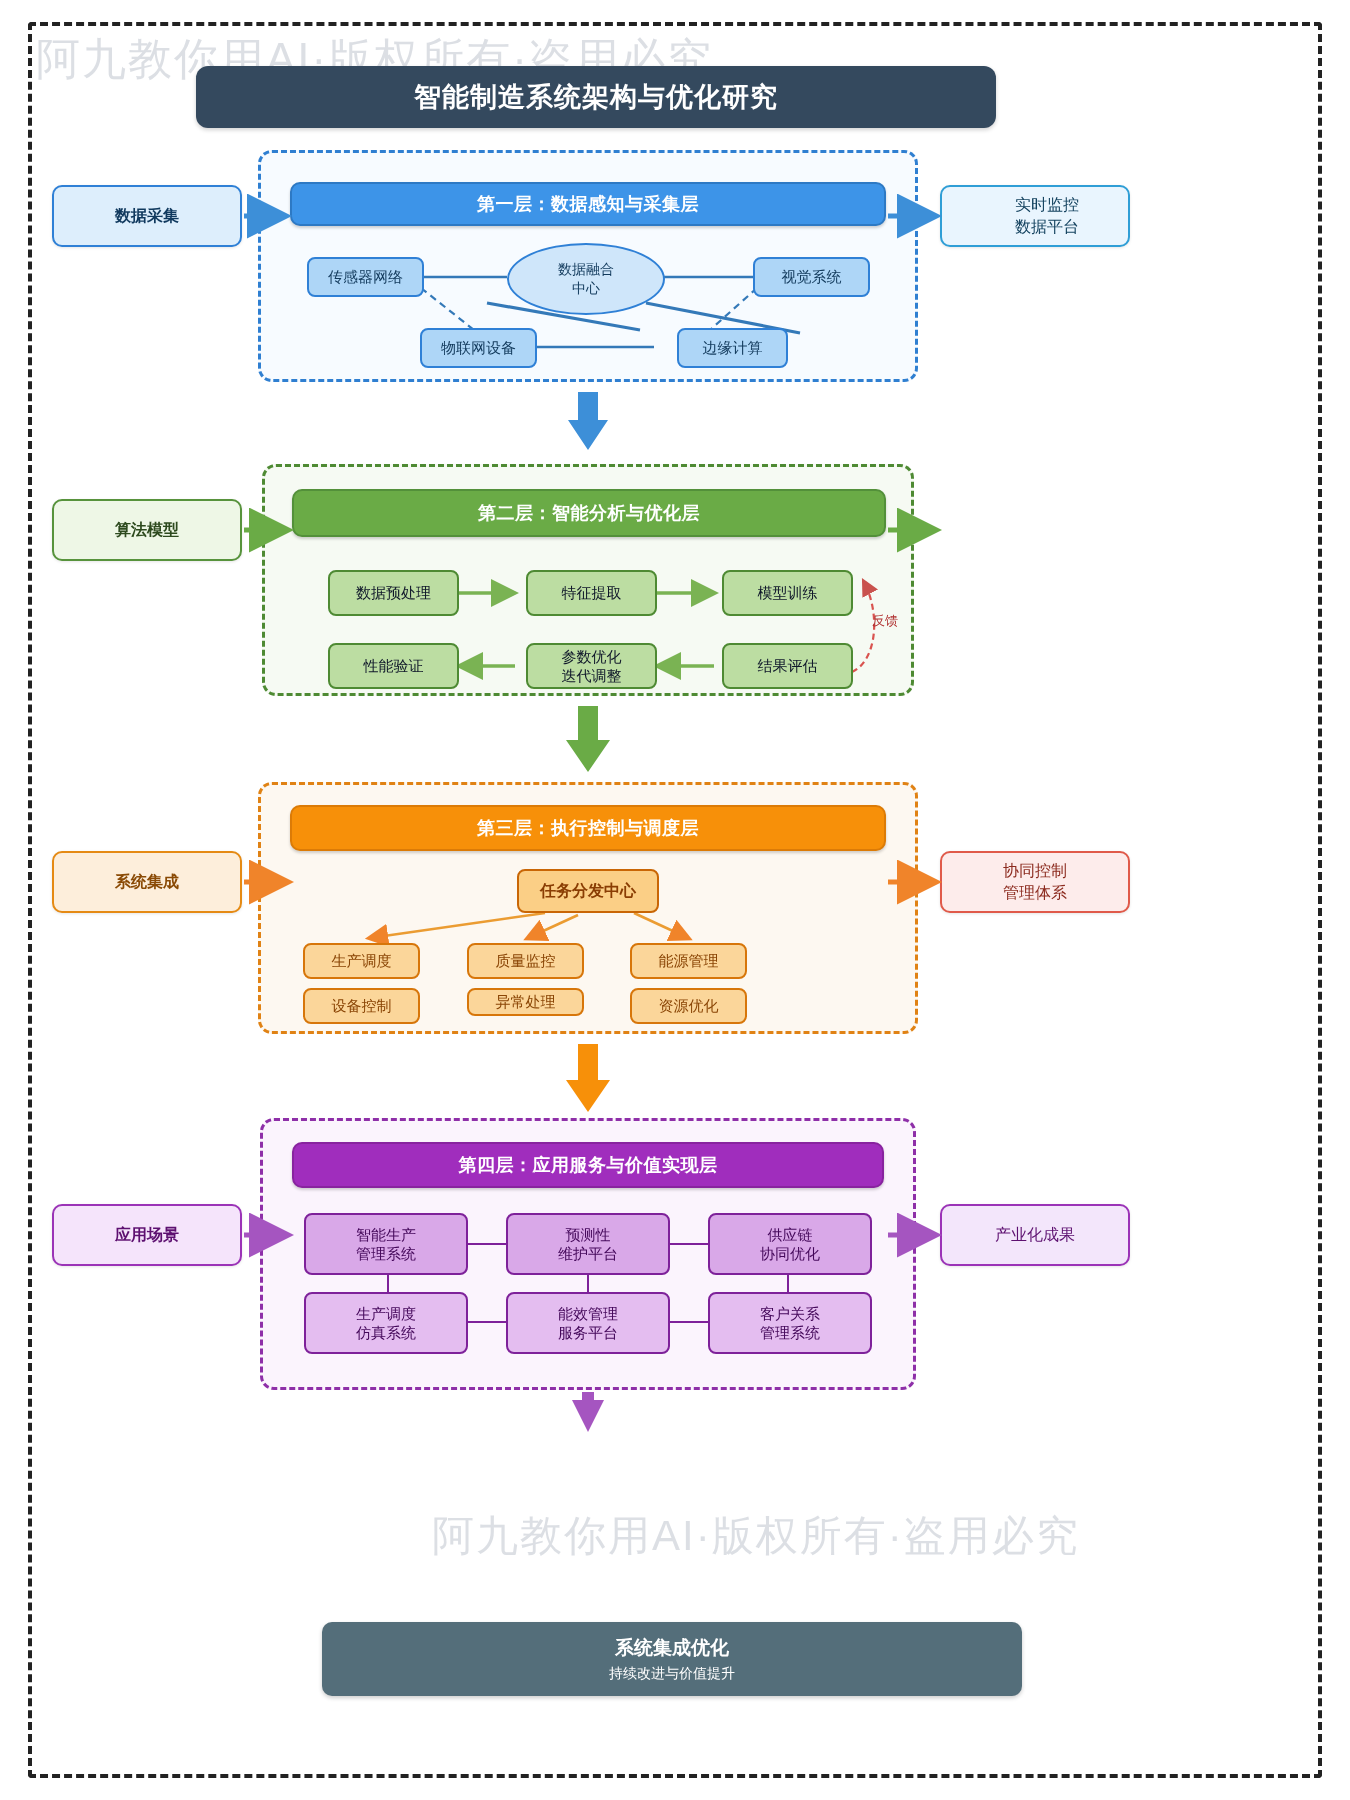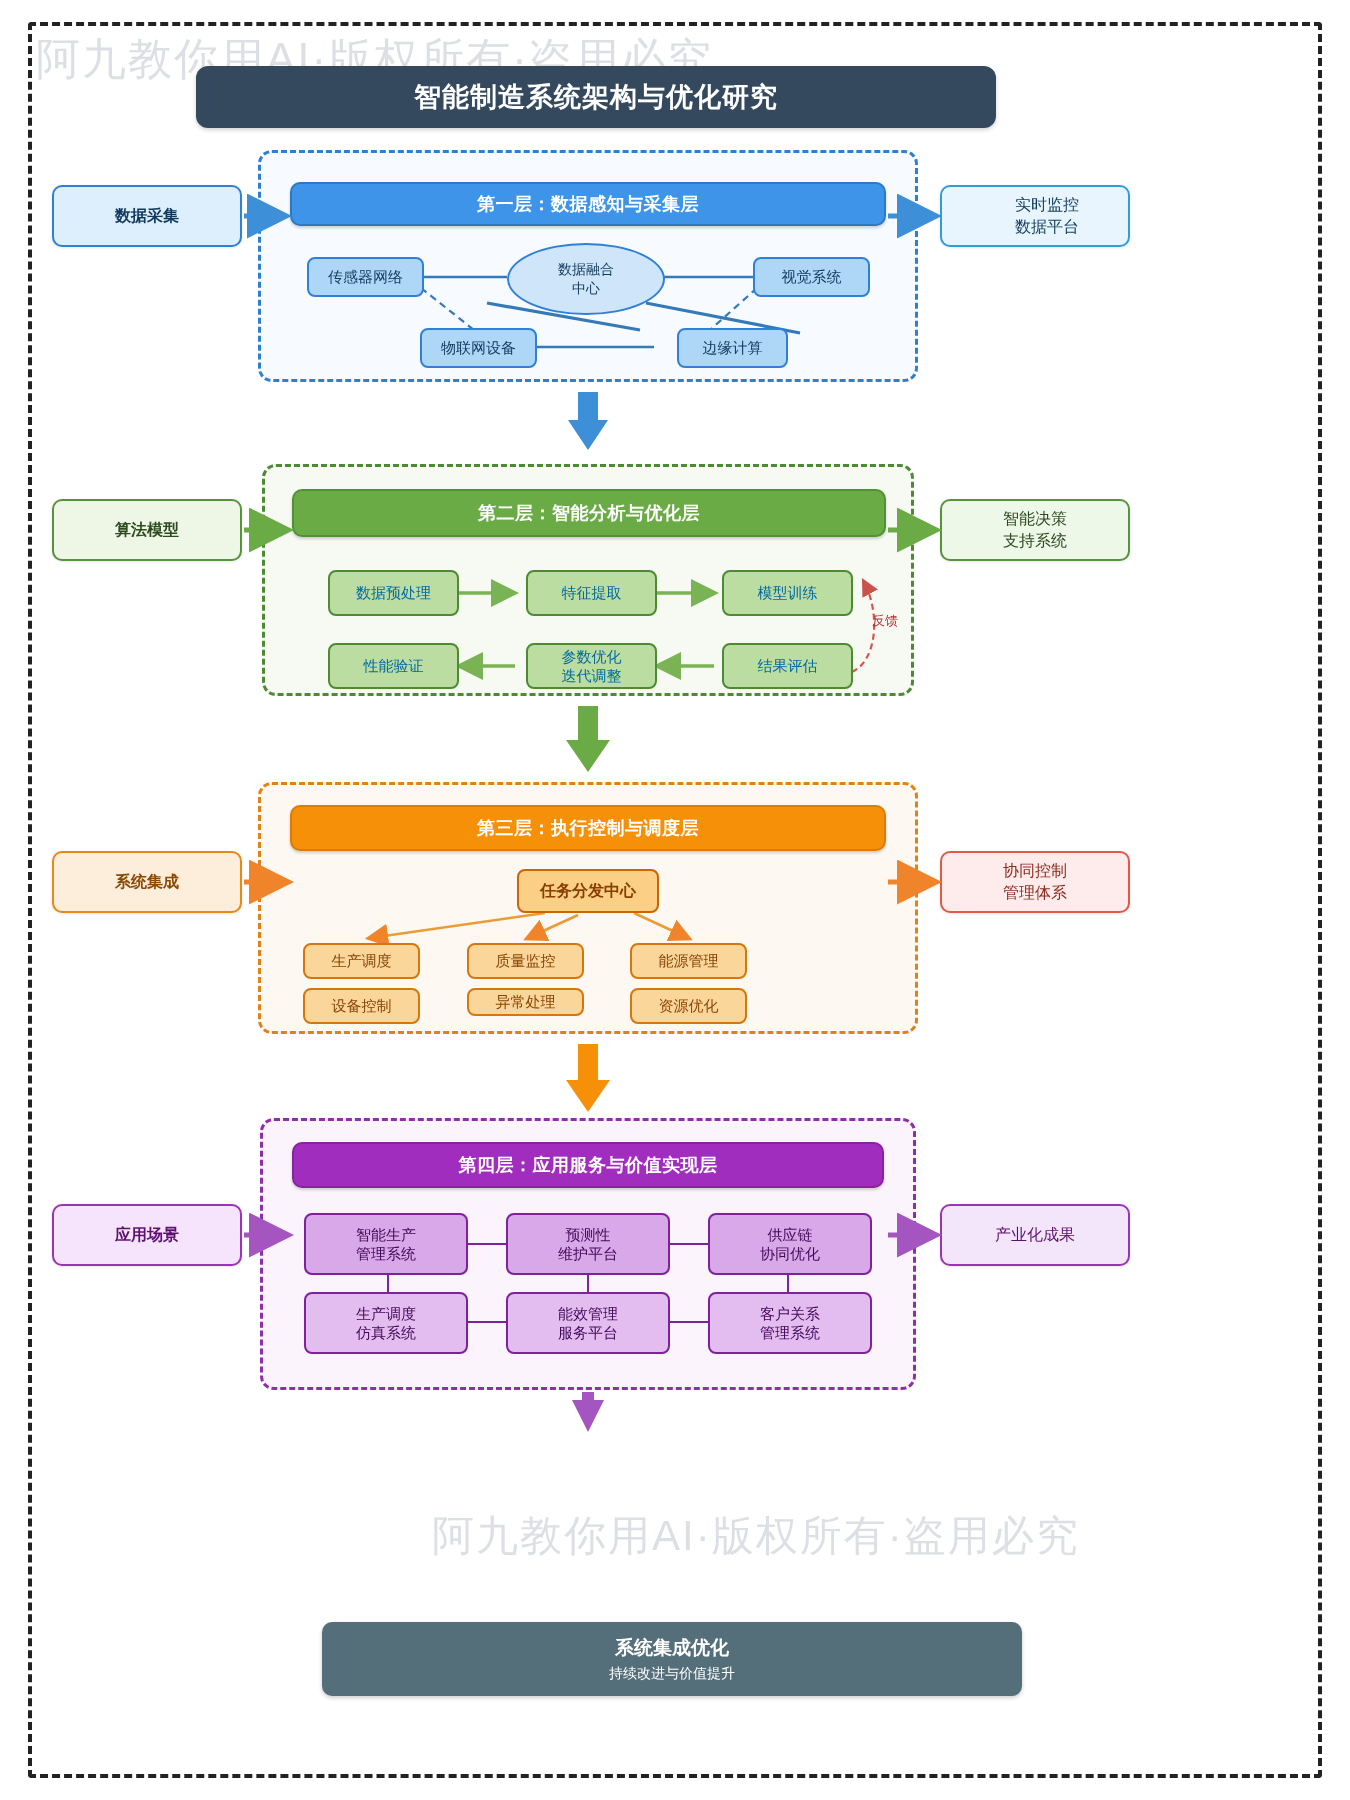--- a/index.html
+++ b/index.html
@@ -120,21 +120,21 @@
     border-width: 2px; border-style: solid;
     display: flex; align-items: center; justify-content: center;
     text-align: center;
     font-size: 15px;
     line-height: 1.3;
     z-index: 4;
   }
   
   .n-blue { background: #aed6f7; border-color: #2f80d6; color: #123a5c; }
   
-  .n-green { background: #bcdda2; border-color: #4e8a33; color: #0369a1; }
+  .n-green { background: #bcdda2; border-color: #4e8a33; color: #0f172a; }
   
   .n-org { background: #fbd69a; border-color: #d7760a; color: #8a4505; }
   .n-org-center { background: #fbcf86; border-color: #c96605; color: #8a3d03; font-weight: bold; font-size: 16px;}
   
   .n-pur-a { background: #d9a8e8; border-color: #7e219a; color: #44085a; }
   .n-pur-b { background: #e4bdf0; border-color: #7e219a; color: #44085a; }
 
   
   .ellipse {
     position: absolute;
@@ -277,26 +277,20 @@
 
   <div class="node n-blue" style="left:307px; top:257px; width:117px; height:40px;">传感器网络</div>
   <div class="node n-blue" style="left:753px; top:257px; width:117px; height:40px;">视觉系统</div>
   <div class="node n-blue" style="left:420px; top:328px; width:117px; height:40px;">物联网设备</div>
   <div class="node n-blue" style="left:654px; top:328px; width:111px; height:40px;margin-left:23px;">边缘计算</div>
 
   <div class="layer l2"></div>
   <div class="layer-header l2-head">第二层：智能分析与优化层</div>
 
   <div class="side-box side-left sb-green-l">算法模型</div>
-  <div class="side-box side-right sb-green-r">
-    <span>
-      <span>智能决策</span><br>
-      <span>支持系统</span>
-    </span>
-  </div>
 
   <div class="node n-green" style="left:328px; top:570px; width:131px; height:46px;">数据预处理</div>
   <div class="node n-green" style="left:526px; top:570px; width:131px; height:46px;">特征提取</div>
   <div class="node n-green" style="left:722px; top:570px; width:131px; height:46px;">模型训练</div>
 
   <div class="node n-green" style="left:328px; top:643px; width:131px; height:46px;">性能验证</div>
   <div class="node n-green" style="left:526px; top:643px; width:131px; height:46px;">
     <span>
       <span>参数优化</span><br>
       <span>迭代调整</span>

